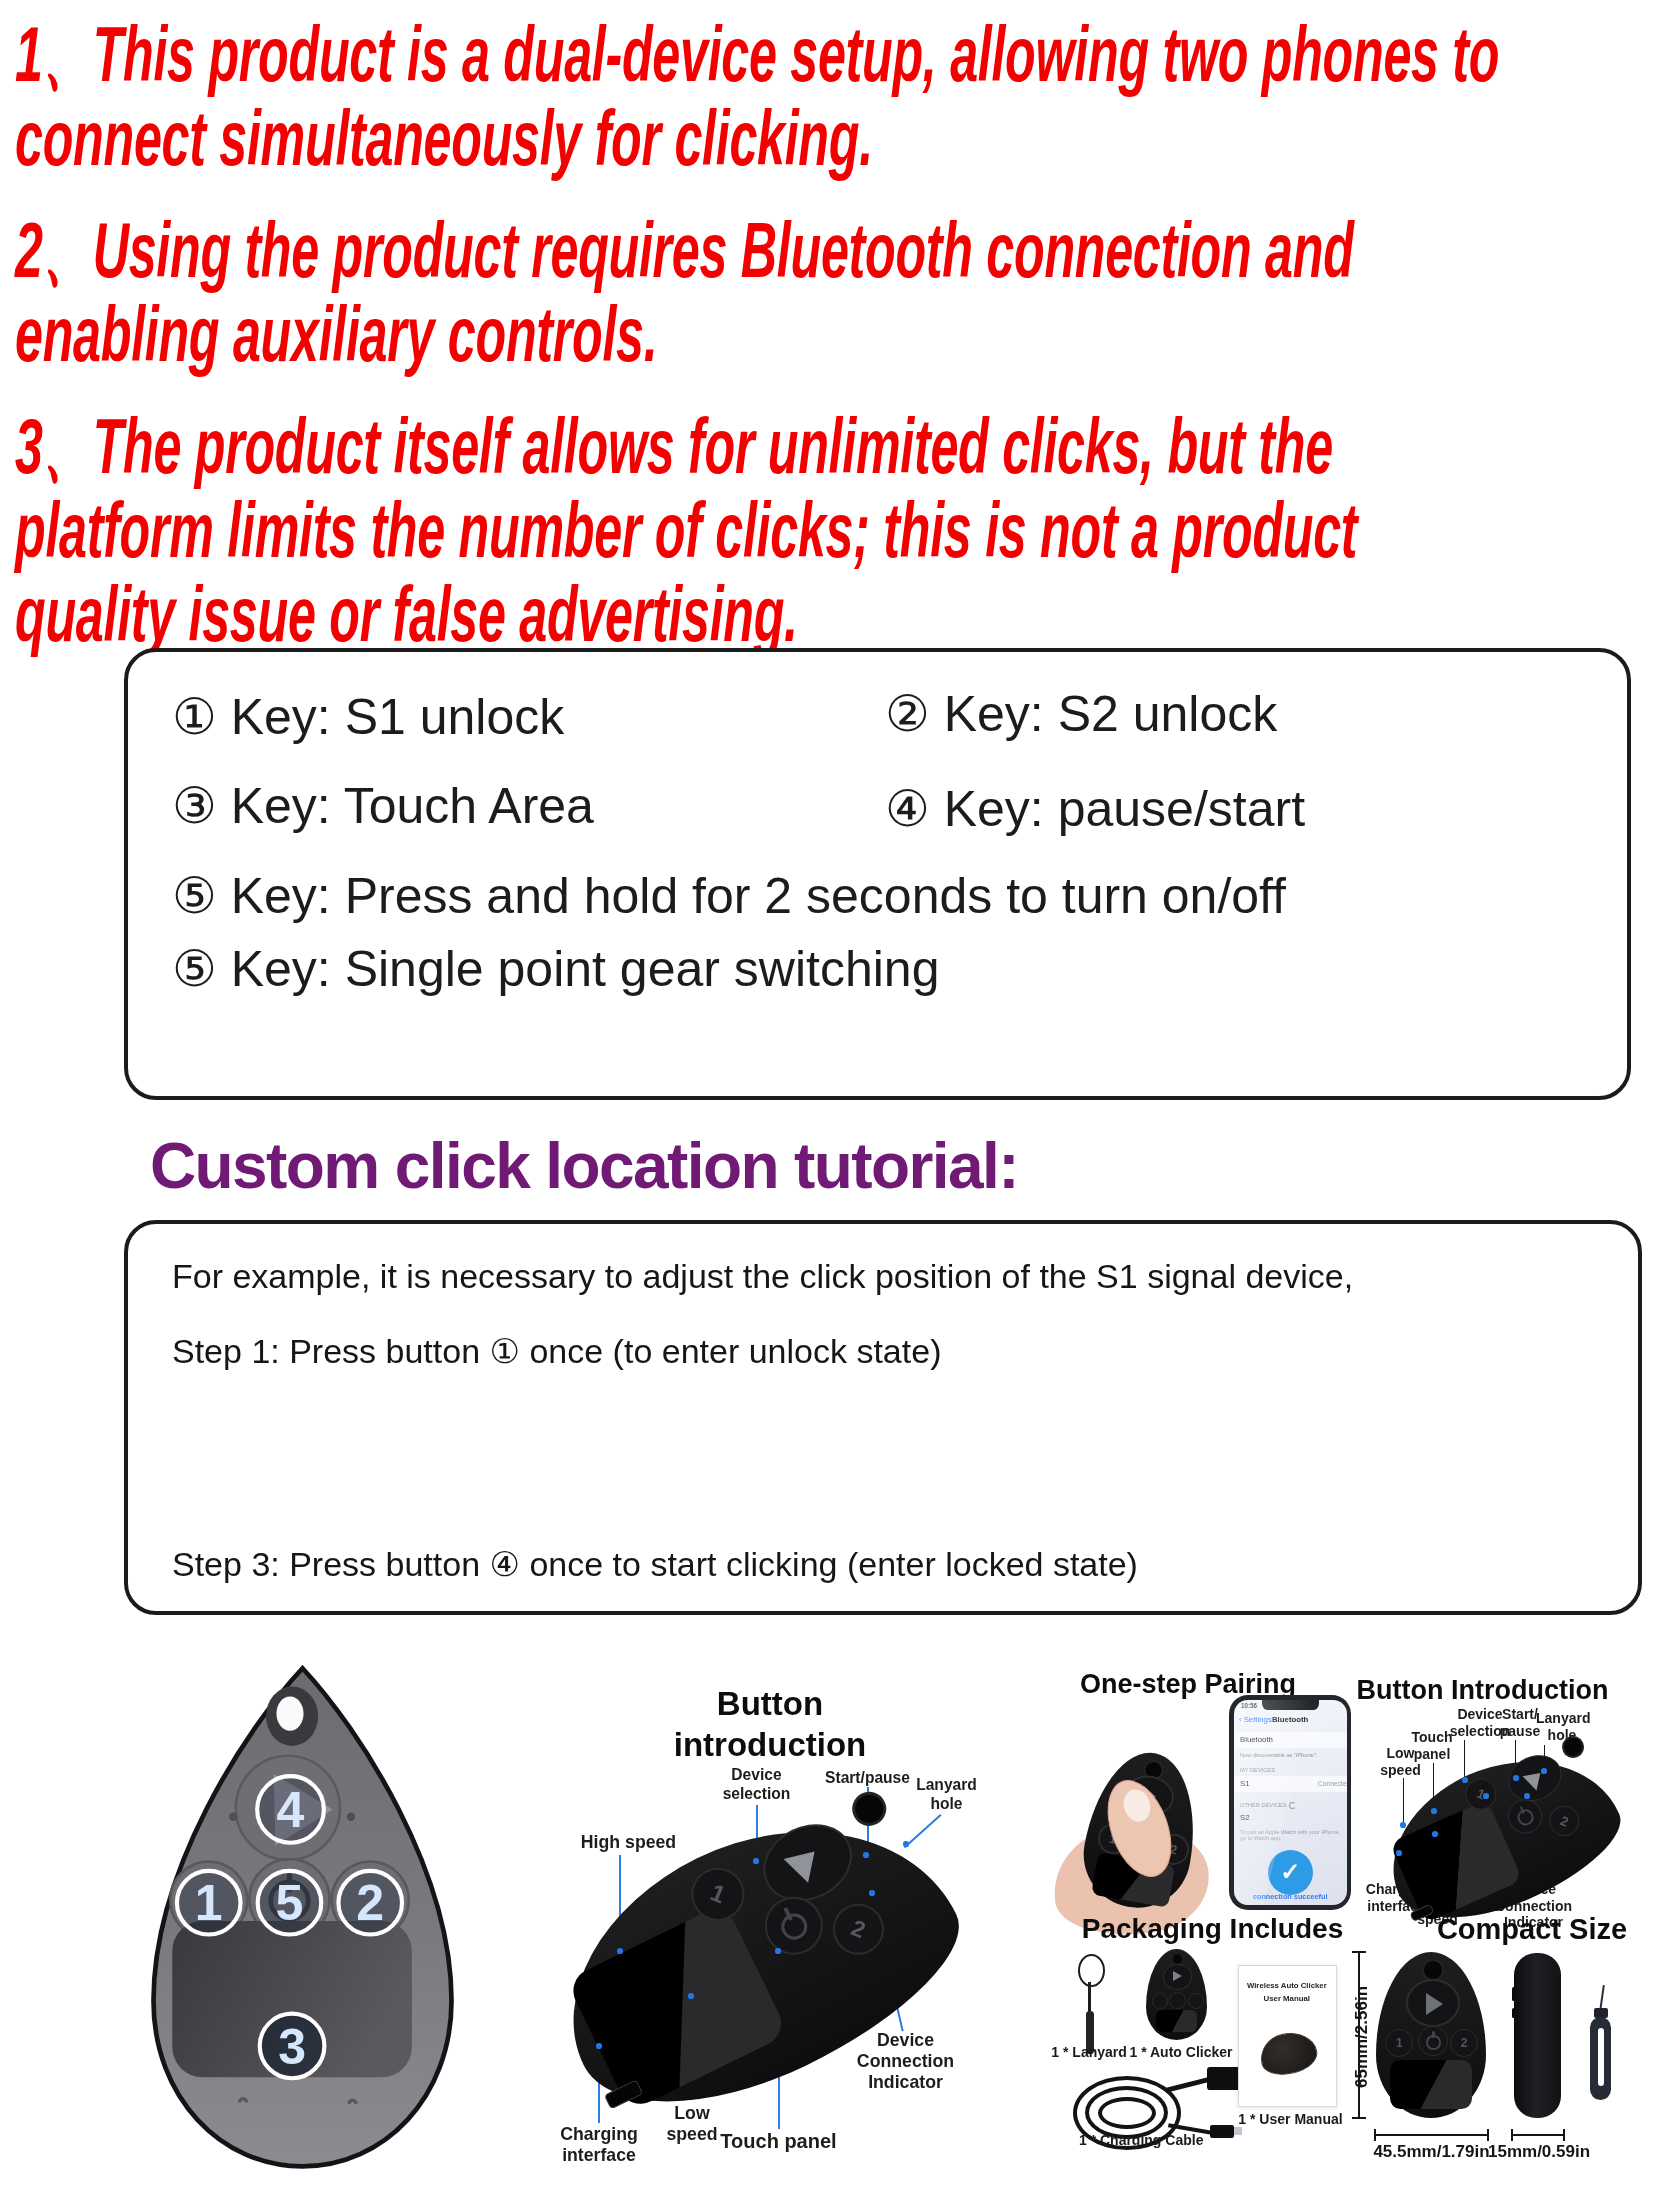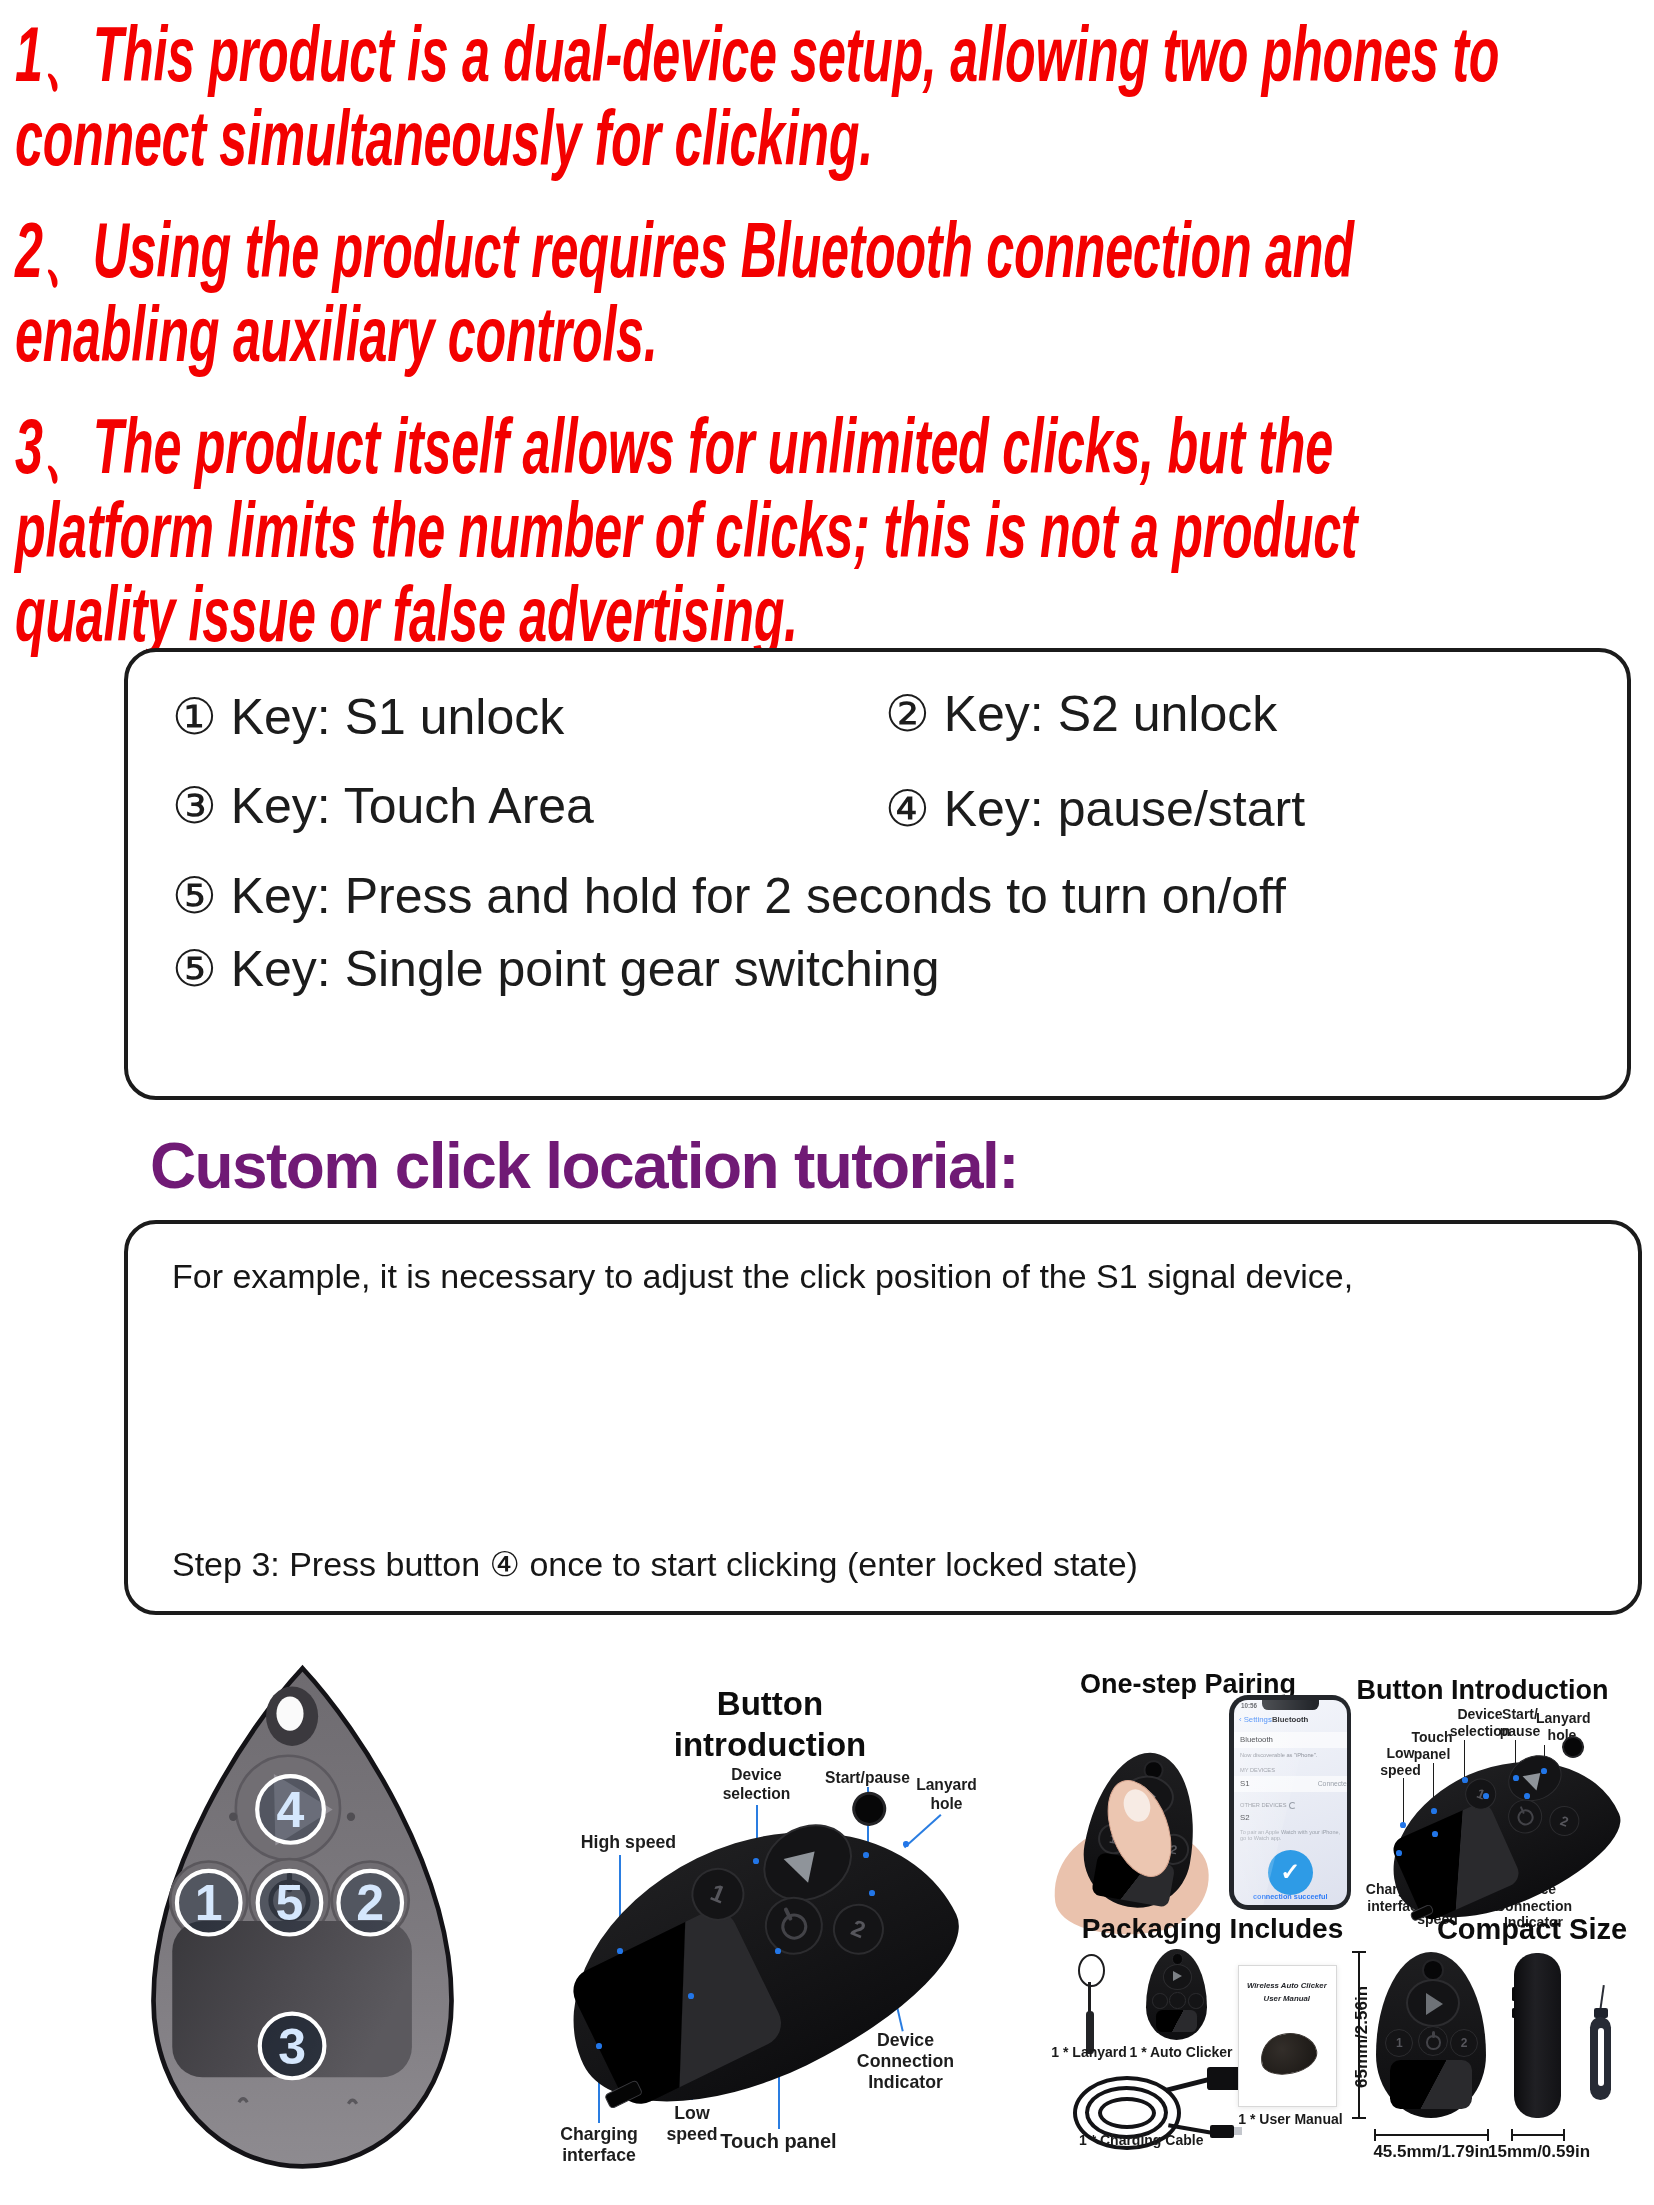--- a/index.html
+++ b/index.html
@@ -72,20 +72,21 @@
     <div class="keyrow" style="left:44px;top:125px;">③ Key: Touch Area</div>
     <div class="keyrow" style="left:757px;top:128px;">④ Key: pause/start</div>
     <div class="keyrow" style="left:44px;top:215px;">⑤ Key: Press and hold for 2 seconds to turn on/off</div>
     <div class="keyrow" style="left:44px;top:288px;">⑤ Key: Single point gear switching</div>
   </div>
 
   <div class="tutheading" style="left:150px;top:1129px;">Custom click location tutorial:</div>
 
   <div class="sketchbox" style="left:124px;top:1220px;width:1510px;height:387px;">
     <div class="tut" style="left:44px;top:32px;width:1438px;">For example, it is necessary to adjust the click position of the S1 signal device,</div>
+    <div class="tut" style="left:44px;top:107px;width:1438px;">Step 1: Press button ① once (to enter unlock state)</div>
     <div class="tut" style="left:44px;top:320px;width:1438px;">Step 3: Press button ④ once to start clicking (enter locked state)</div>
   </div>
 
   <div class="ab" style="left:29px;top:1656px;width:500px;height:544px;">
     <svg style="position:absolute;left:91px;top:6.3px;" width="365" height="521" viewBox="0 0 700 1000">
       <defs>
         <linearGradient id="bodyG" x1="0" y1="0" x2="0" y2="1">
           <stop offset="0" stop-color="#6e6b70"></stop>
             <stop offset="0.55" stop-color="#7d7a7f"></stop>
             <stop offset="1" stop-color="#8e8b90"></stop>
@@ -324,21 +325,21 @@
     <div class="ab" style="left:27px;top:182px;width:75px;height:45px;border:4.7px solid #131316;border-radius:50%;"></div>
     <div class="ab" style="left:40px;top:193px;width:50px;height:24px;border:4.2px solid #131316;border-radius:50%;"></div>
     <div class="ab" style="left:107px;top:178px;width:48px;height:4.7px;background:#131316;transform:rotate(-14deg);"></div>
     <div class="ab" style="left:149px;top:163px;width:39px;height:23px;background:#0f0f11;border-radius:3.1px;"></div>
     <div class="ab" style="left:188px;top:167px;width:12.5px;height:14.6px;background:#c3c6cc;"></div>
     <div class="ab" style="left:110px;top:223px;width:44px;height:4.2px;background:#131316;transform:rotate(10deg);"></div>
     <div class="ab" style="left:152px;top:221px;width:24px;height:12.5px;background:#0f0f11;border-radius:2.1px;"></div>
     <div class="ab" style="left:176px;top:223px;width:8.3px;height:8.3px;background:#c3c6cc;"></div>
     <div class="cap" style="left:5.2px;top:228px;width:156px;">1 * Charging Cable</div>
 
-    <div class="ab" style="left:180px;top:61px;width:97px;height:140px;background:#fff;border:1px solid #d8d8d8;box-shadow:0 1px 5.2px rgba(0,0,0,0.10);font-style:italic;">
+    <div class="ab" style="left:180px;top:61px;width:97px;height:140px;background:#fff;border:1px solid #d8d8d8;box-shadow:0 1px 5.2px rgba(0,0,0,0.10);">
       <div class="ab c b" style="left:6.8px;top:12.5px;width:82px;font-size:7.8px;line-height:13.5px;color:#23252a;">Wireless Auto Clicker User Manual</div>
       <div class="ab" style="left:21px;top:67px;width:55px;height:39px;background:radial-gradient(circle at 40% 35%,#332e2a,#181512);border:1px solid #3a3531;border-radius:46% 54% 50% 50%/62% 58% 42% 38%;transform:rotate(-12deg);"></div>
     </div>
     <div class="cap" style="left:175px;top:207px;width:115px;">1 * User Manual</div>
   </div>
 
   <div class="ab" style="left:1334px;top:1904px;width:320px;height:301px;">
     <div class="sectitle" style="left:52px;top:9.4px;width:292px;font-size:29px;">Compact Size</div>
 
     <div class="dline" style="left:24px;top:48px;width:1.6px;height:166px;"></div>

